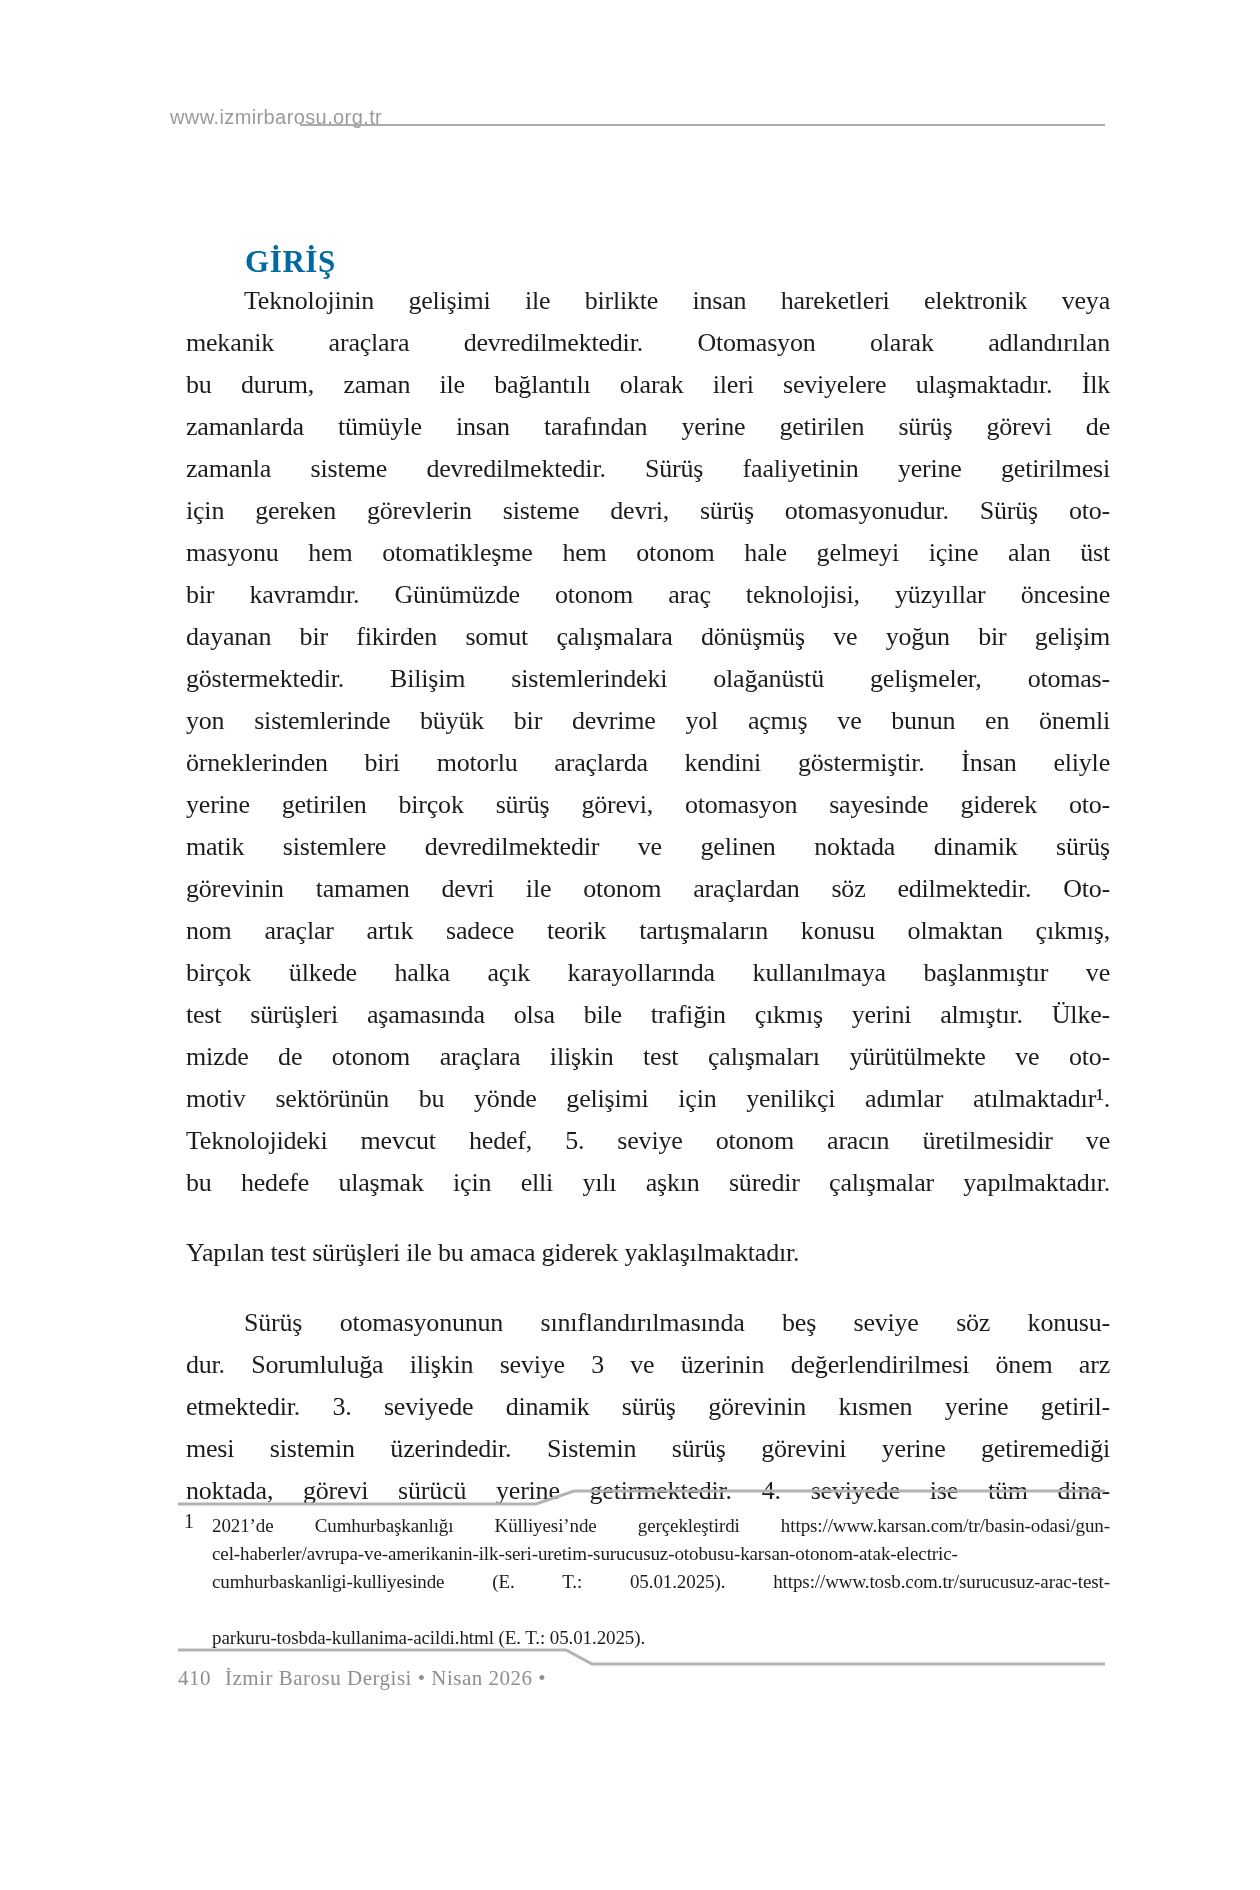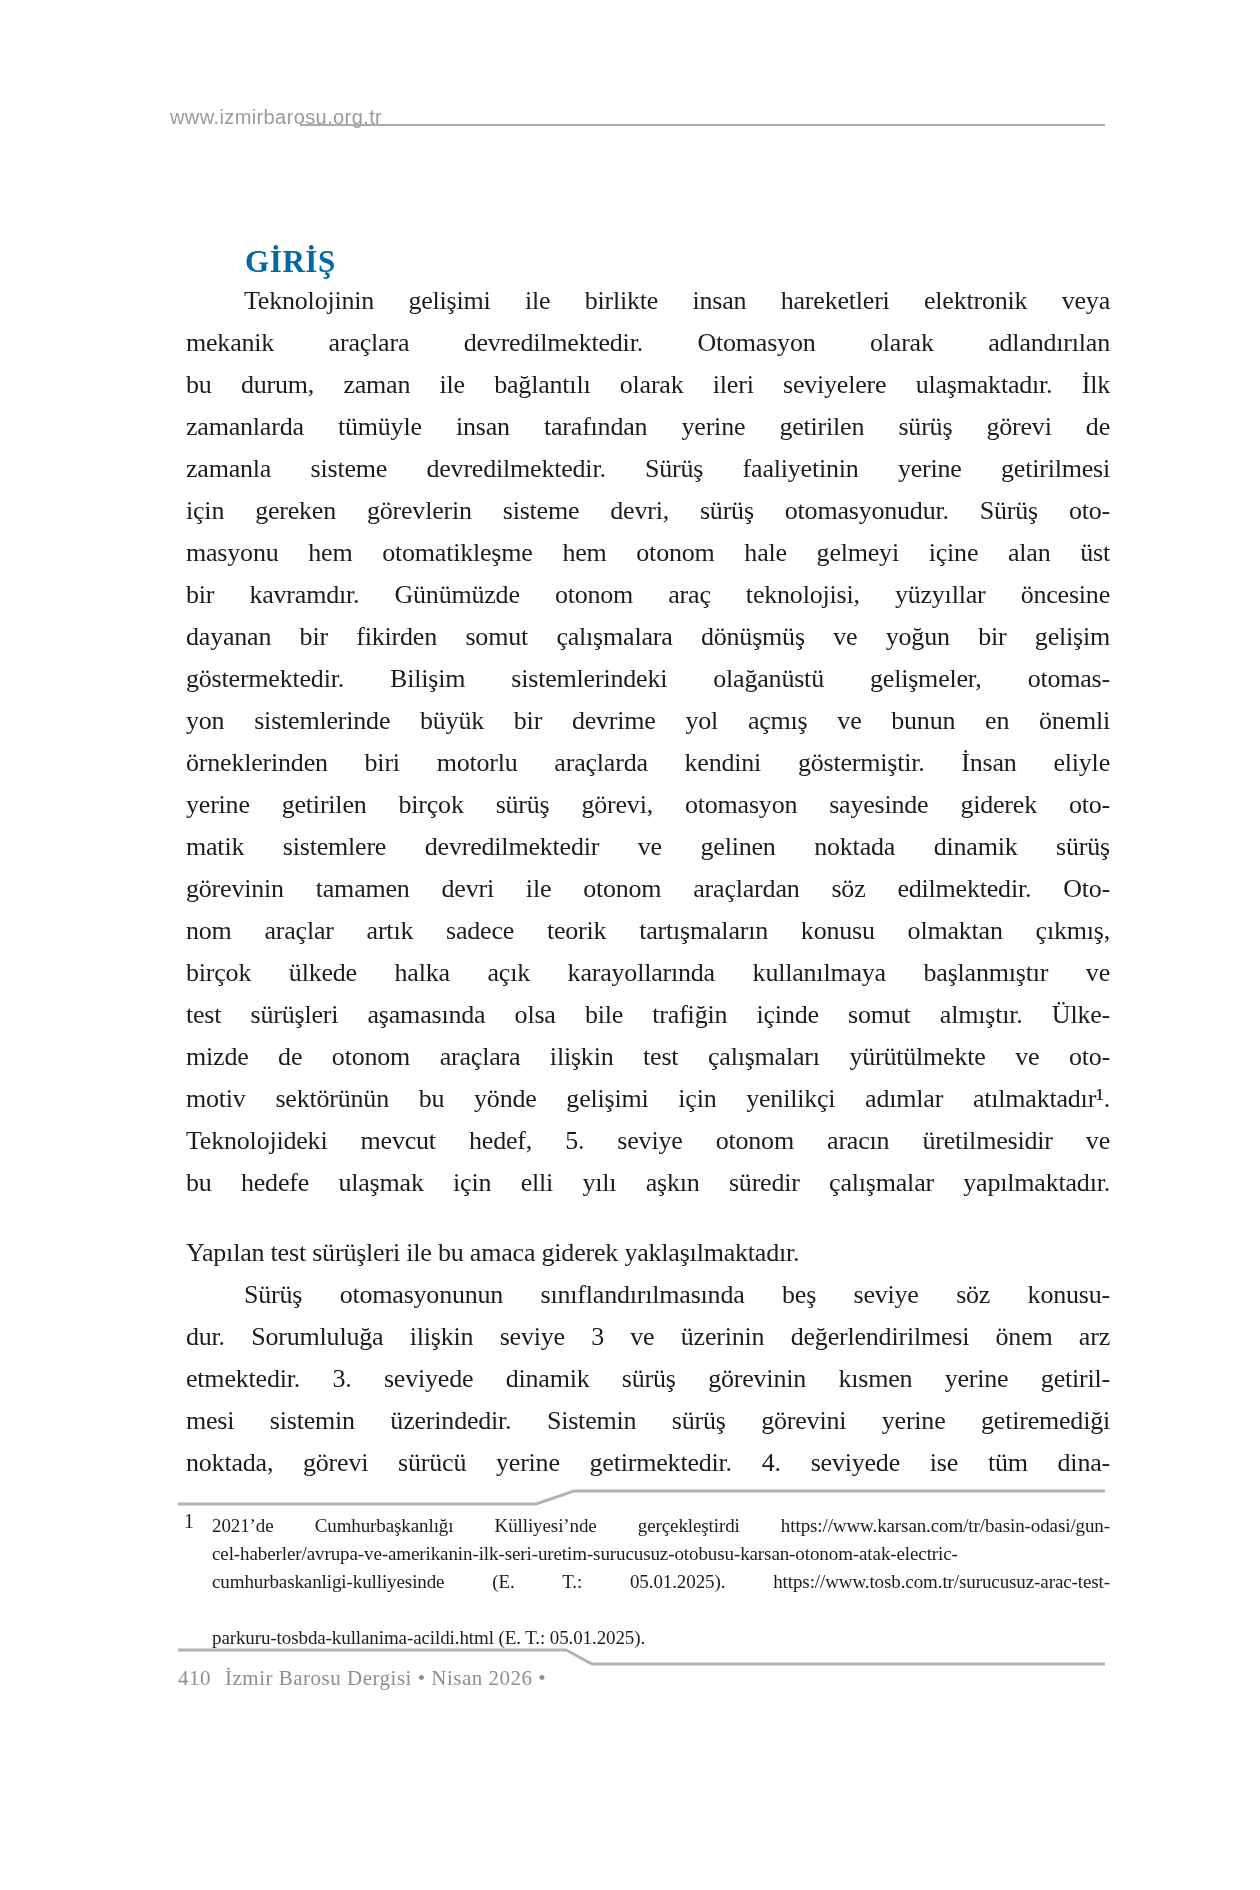--- a/index.html
+++ b/index.html
@@ -24,21 +24,21 @@
   .heading{
     position:absolute;left:245px;top:244px;
     font-size:31px;font-weight:bold;color:#0369a1;letter-spacing:0.6px;
   }
   
   .textcol{
     position:absolute;left:186px;top:280px;width:924px;
     color:#1c1c1c;
   }
   .para{font-size:26px;line-height:42px;letter-spacing:-0.2px;}
-  .para + .para{}
+  .para + .para{margin-top:28px;}
   .para .tline:first-child{text-indent:58px;}
   .tline{
     text-align:justify;
     -moz-text-align-last:justify;
     text-align-last:justify;
     white-space:normal;
   }
   .tline.flush{
     -moz-text-align-last:left;
     text-align-last:left;
@@ -86,21 +86,21 @@
         <div class="tline">bir kavramdır. Günümüzde otonom araç teknolojisi, yüzyıllar öncesine</div>
         <div class="tline">dayanan bir fikirden somut çalışmalara dönüşmüş ve yoğun bir gelişim</div>
         <div class="tline">göstermektedir. Bilişim sistemlerindeki olağanüstü gelişmeler, otomas-</div>
         <div class="tline">yon sistemlerinde büyük bir devrime yol açmış ve bunun en önemli</div>
         <div class="tline">örneklerinden biri motorlu araçlarda kendini göstermiştir. İnsan eliyle</div>
         <div class="tline">yerine getirilen birçok sürüş görevi, otomasyon sayesinde giderek oto-</div>
         <div class="tline">matik sistemlere devredilmektedir ve gelinen noktada dinamik sürüş</div>
         <div class="tline">görevinin tamamen devri ile otonom araçlardan söz edilmektedir. Oto-</div>
         <div class="tline">nom araçlar artık sadece teorik tartışmaların konusu olmaktan çıkmış,</div>
         <div class="tline">birçok ülkede halka açık karayollarında kullanılmaya başlanmıştır ve</div>
-        <div class="tline">test sürüşleri aşamasında olsa bile trafiğin içinde somut almıştır. Ülke-</div>
+        <div class="tline">test sürüşleri aşamasında olsa bile trafiğin çıkmış yerini almıştır. Ülke-</div>
         <div class="tline">mizde de otonom araçlara ilişkin test çalışmaları yürütülmekte ve oto-</div>
         <div class="tline">motiv sektörünün bu yönde gelişimi için yenilikçi adımlar atılmaktadır¹.</div>
         <div class="tline">Teknolojideki mevcut hedef, 5. seviye otonom aracın üretilmesidir ve</div>
         <div class="tline">bu hedefe ulaşmak için elli yılı aşkın süredir çalışmalar yapılmaktadır.</div>
         <div class="tline flush">Yapılan test sürüşleri ile bu amaca giderek yaklaşılmaktadır.</div>
       </div>
     <div class="para">
         <div class="tline">Sürüş otomasyonunun sınıflandırılmasında beş seviye söz konusu-</div>
         <div class="tline">dur. Sorumluluğa ilişkin seviye 3 ve üzerinin değerlendirilmesi önem arz</div>
         <div class="tline">etmektedir. 3. seviyede dinamik sürüş görevinin kısmen yerine getiril-</div>

